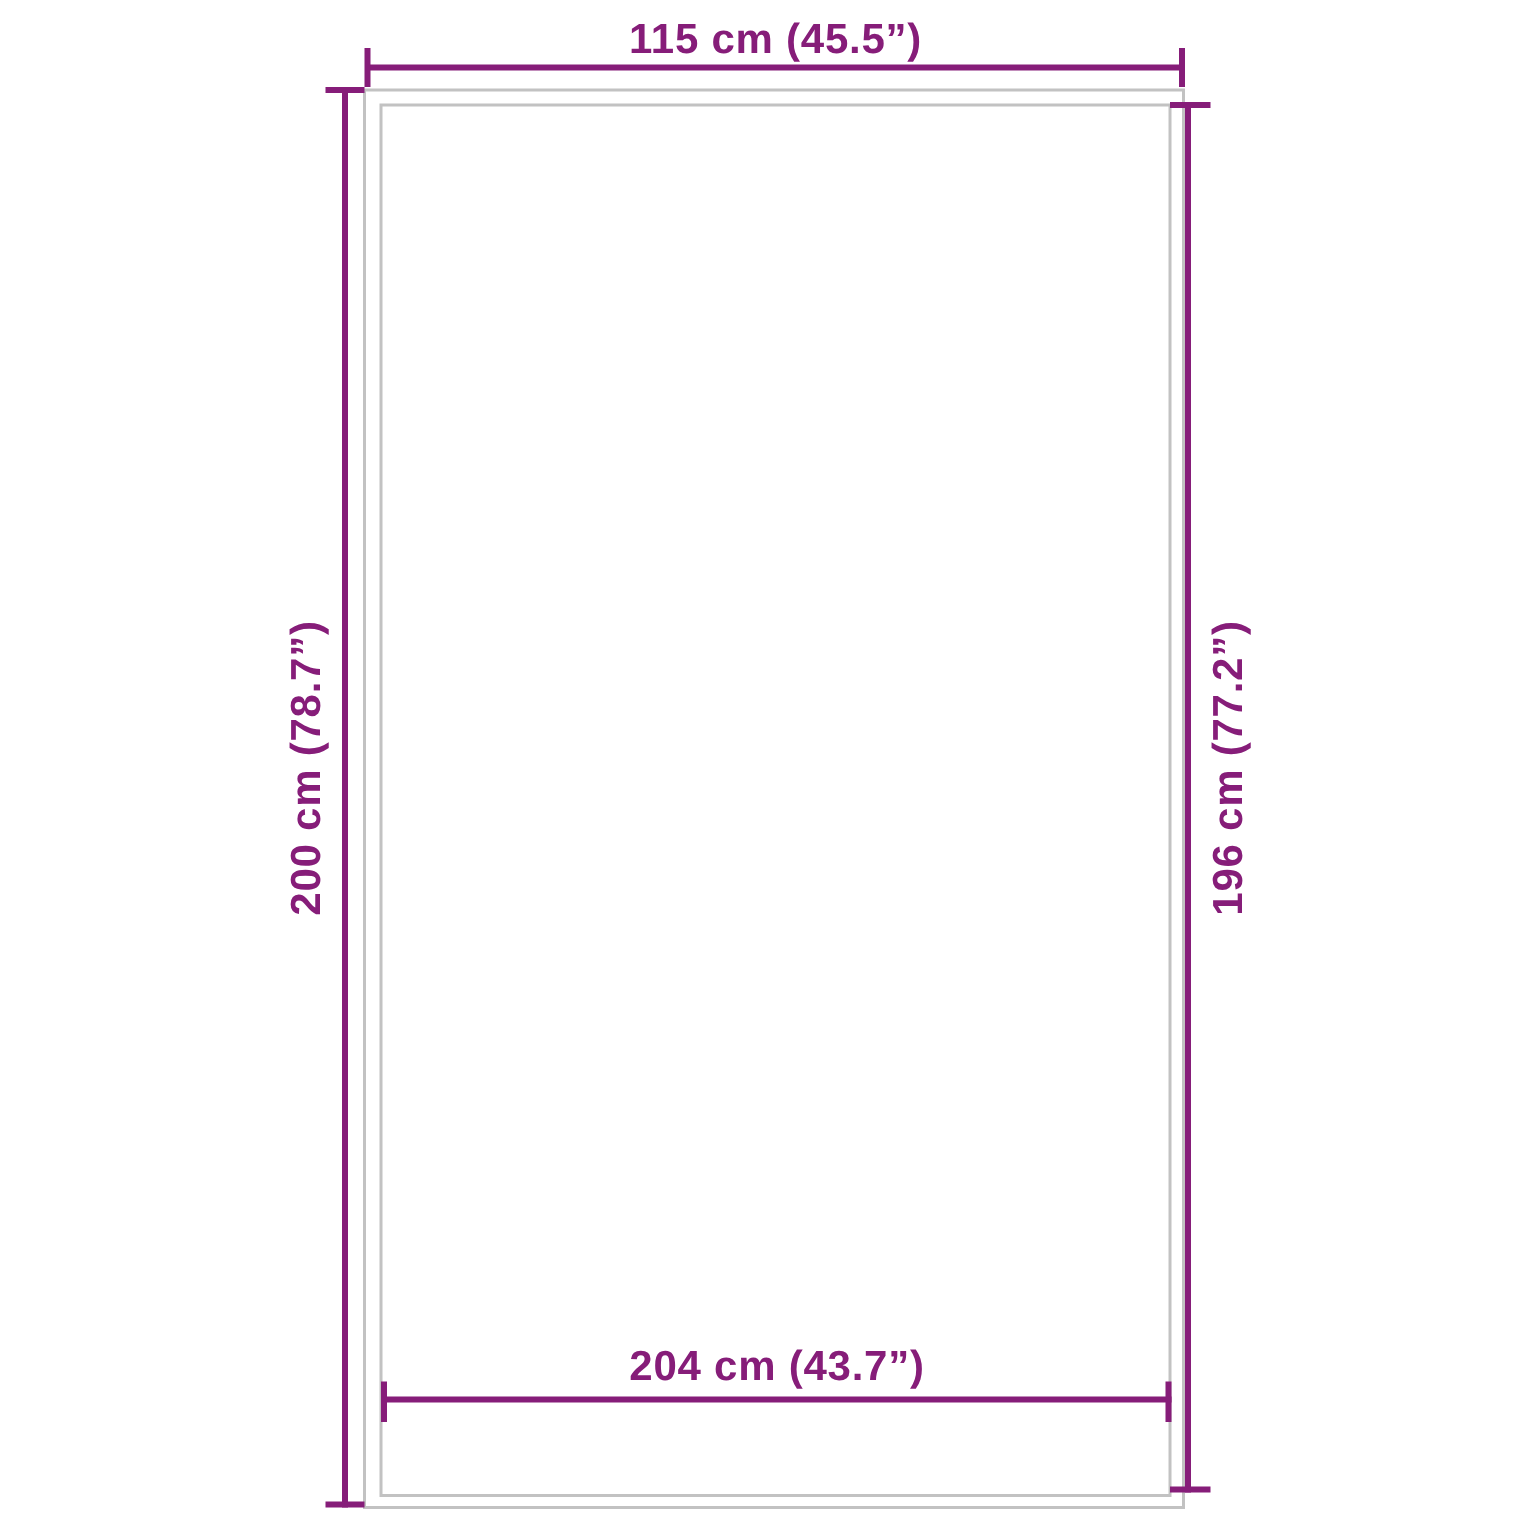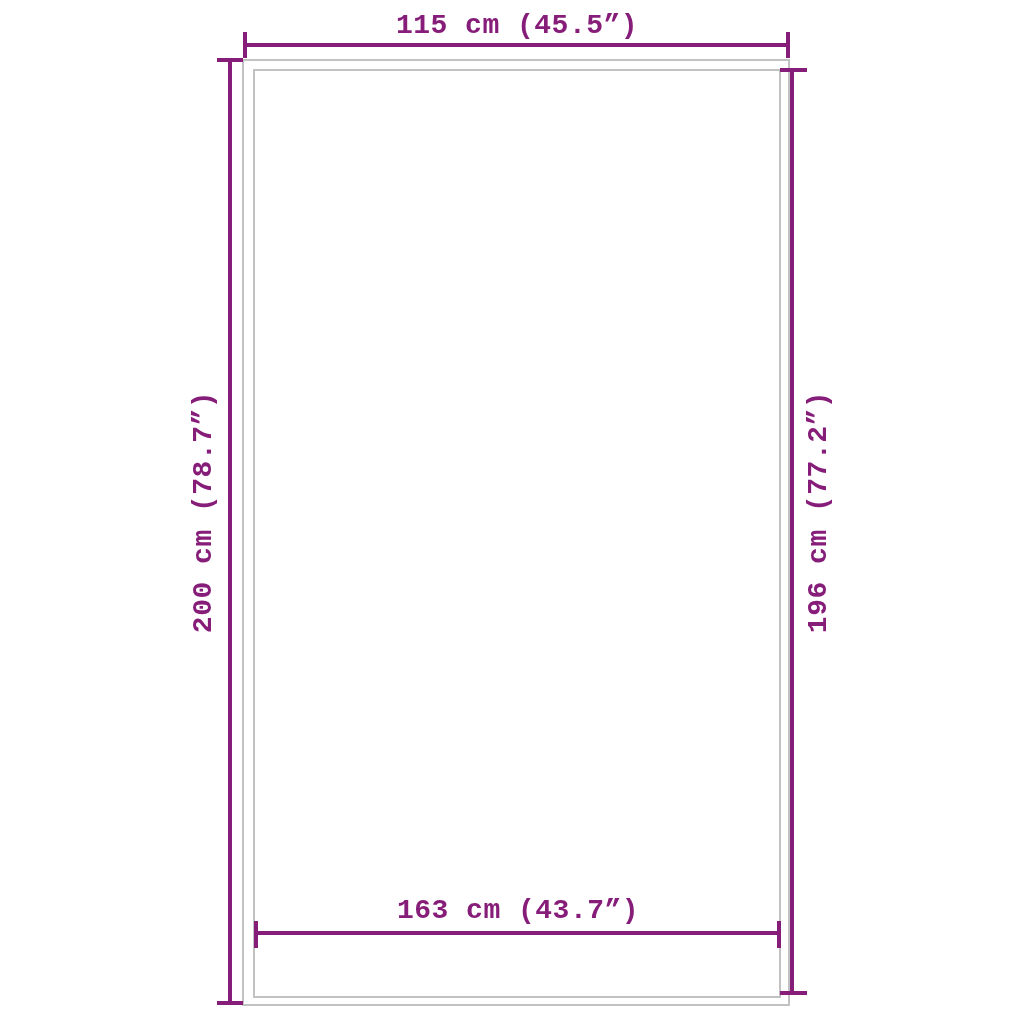--- a/index.html
+++ b/index.html
@@ -7,21 +7,21 @@
     --outline: #c2c2c2;
     --background: #ffffff;
   }
   * { margin: 0; padding: 0; box-sizing: border-box; }
   html, body { background: #ffffff; }
   .canvas {
     position: relative;
     width: 1024px;
     height: 1024px;
     background: var(--background);
-    font-family: Liberation Mono, monospace;
+    font-family: Liberation Sans, sans-serif;
     overflow: hidden;
   }
   .rect {
     position: absolute;
     border: 2px solid var(--outline);
     background: transparent;
   }
   .outer-rect { left: 242px; top: 59px;  width: 548px; height: 947px; }
   .inner-rect { left: 253px; top: 69px;  width: 528px; height: 929px; }
 
@@ -70,21 +70,21 @@
   <div class="rect inner-rect"></div>
 
   <div class="dim dim-line-top"></div>
   <div class="dim tick-top-left"></div>
   <div class="dim tick-top-right"></div>
   <div class="dim-label label-top">115 cm (45.5”)</div>
 
   <div class="dim dim-line-bottom"></div>
   <div class="dim tick-bottom-left"></div>
   <div class="dim tick-bottom-right"></div>
-  <div class="dim-label label-bottom">163 cm (43.7”)</div>
+  <div class="dim-label label-bottom">204 cm (43.7”)</div>
 
   <div class="dim dim-line-left"></div>
   <div class="dim cap-left-top"></div>
   <div class="dim cap-left-bottom"></div>
   <div class="dim-label label-left">200 cm (78.7”)</div>
 
   <div class="dim dim-line-right"></div>
   <div class="dim cap-right-top"></div>
   <div class="dim cap-right-bottom"></div>
   <div class="dim-label label-right">196 cm (77.2”)</div>

